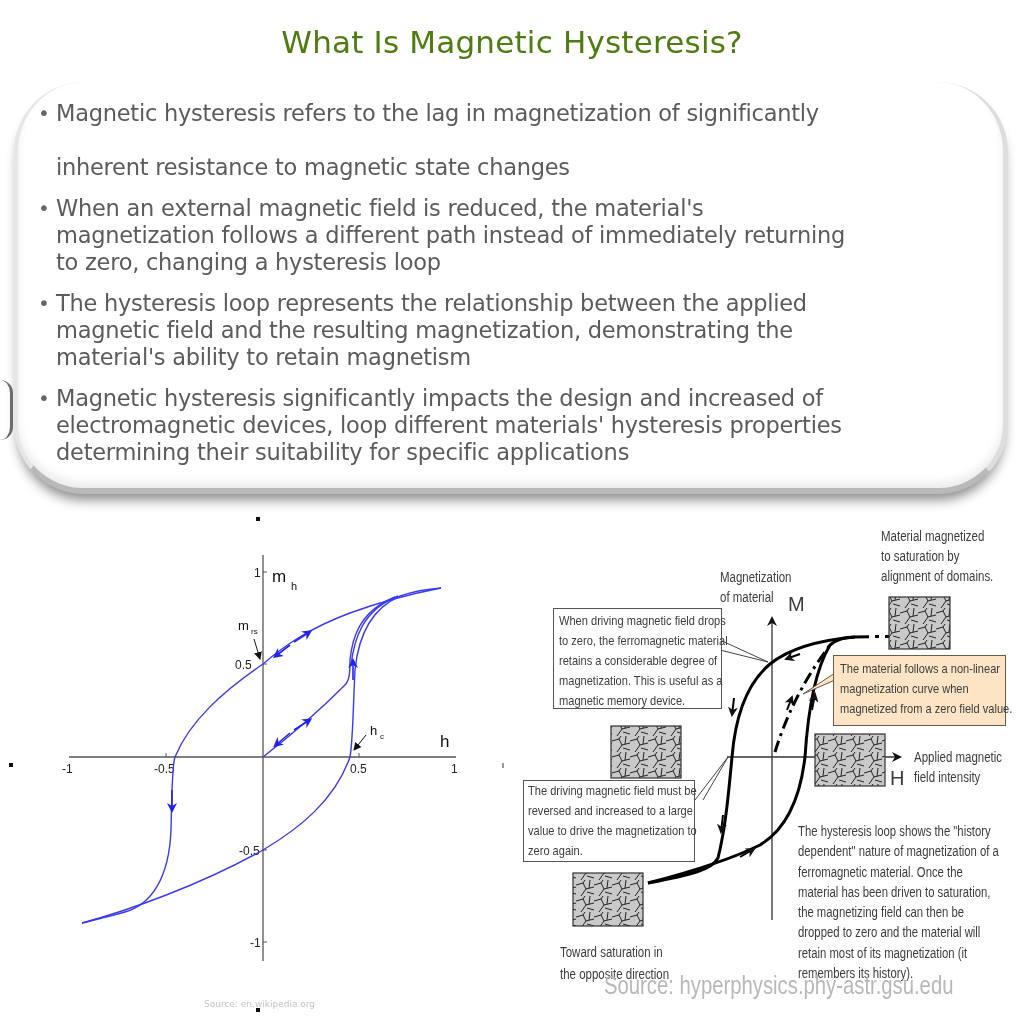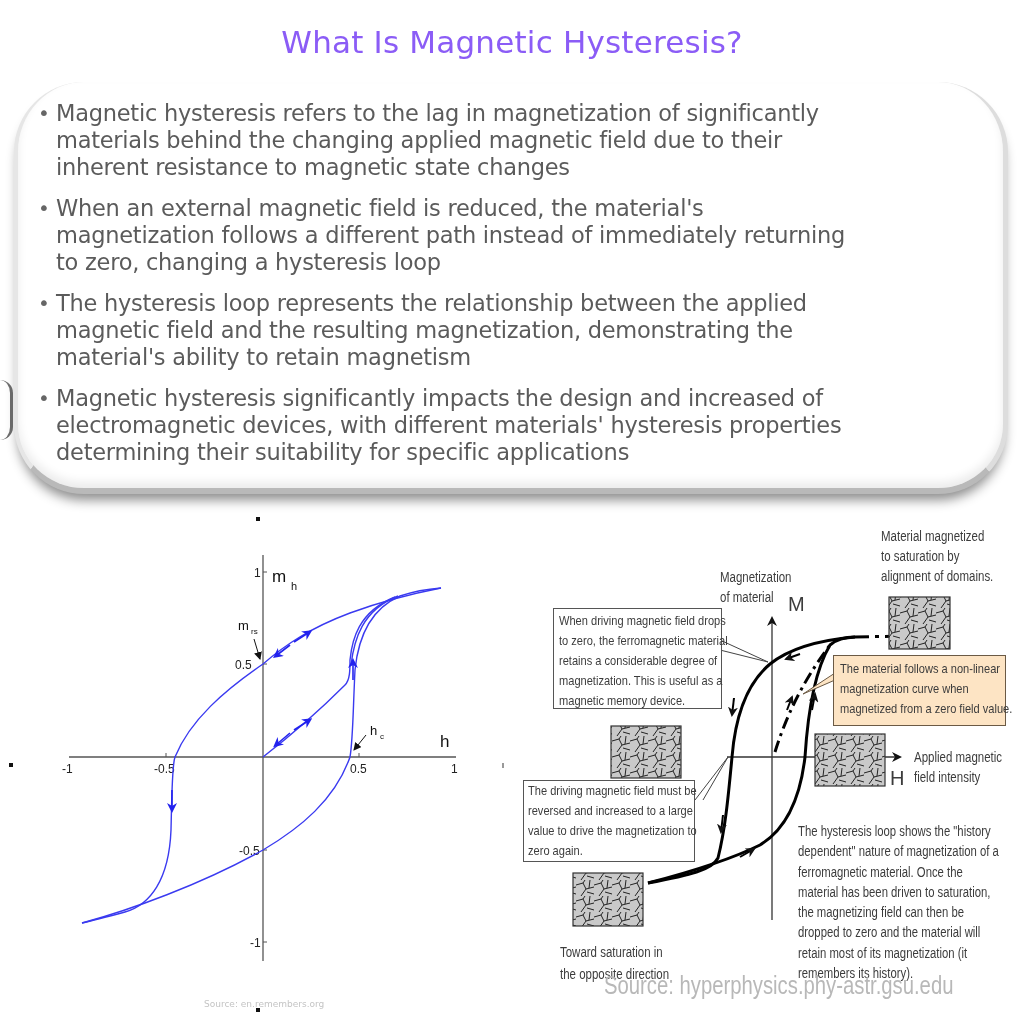--- a/index.html
+++ b/index.html
@@ -2,21 +2,21 @@
 <html><head>
 <meta charset="utf-8">
 <style>
   html, body { margin: 0; padding: 0; }
   body {
     width: 1024px; height: 1024px; background: #ffffff; position: relative; overflow: hidden;
     font-family: "DejaVu Sans", sans-serif; color: #555555;
   }
   .title {
     position: absolute; left: 0; top: 24px; width: 1024px; text-align: center;
-    font-size: 31px; color: #8b5cf6; letter-spacing: 0.2px;
+    font-size: 31px; color: #4d7c0f; letter-spacing: 0.2px;
     font-family: "DejaVu Sans", sans-serif;
   }
   .card {
     position: absolute; left: 14px; top: 82px; width: 994px; height: 412px;
     border-radius: 70px; background: #ffffff;
     box-shadow: 0 10px 12px -4px rgba(0,0,0,0.45), inset 0 -6px 10px rgba(0,0,0,0.08);
     border-left: 4px solid #e6e6e6; border-right: 5px solid #dddddd; border-bottom: 6px solid #b9b9b9;
     box-sizing: border-box;
   }
   .card-edge-left {
@@ -44,39 +44,39 @@
 
 <div class="title">What Is Magnetic Hysteresis?</div>
 
 <div class="card"></div>
 <div class="card-edge-left"></div>
 
 <ul class="bullets">
   <li>
     <span class="dot">•</span>
     <span>Magnetic hysteresis refers to the lag in magnetization of significantly</span><br>
-    <span>materials behind the changing applied magnetic field due to their</span><br>
+    <br>
     <span>inherent resistance to magnetic state changes</span>
   </li>
   <li>
     <span class="dot">•</span>
     <span>When an external magnetic field is reduced, the material's</span><br>
     <span>magnetization follows a different path instead of immediately returning</span><br>
     <span>to zero, changing a hysteresis loop</span>
   </li>
   <li>
     <span class="dot">•</span>
     <span>The hysteresis loop represents the relationship between the applied</span><br>
     <span>magnetic field and the resulting magnetization, demonstrating the</span><br>
     <span>material's ability to retain magnetism</span>
   </li>
   <li>
     <span class="dot">•</span>
     <span>Magnetic hysteresis significantly impacts the design and increased of</span><br>
-    <span>electromagnetic devices, with different materials' hysteresis properties</span><br>
+    <span>electromagnetic devices, loop different materials' hysteresis properties</span><br>
     <span>determining their suitability for specific applications</span>
   </li>
 </ul>
 
 <svg class="plot-left" viewBox="0 505 510 515" width="510" height="515">
   <defs>
     <marker id="bArrow" markerWidth="10" markerHeight="10" refX="5" refY="5" orient="auto" markerUnits="userSpaceOnUse">
       <path d="M0,0 L10,5 L0,10 L3,5 Z" fill="#2222ee"></path>
     </marker>
     <marker id="kArrow" markerWidth="8" markerHeight="8" refX="7" refY="4" orient="auto" markerUnits="userSpaceOnUse">
@@ -131,21 +131,21 @@
 
   <g stroke="#2222ee" stroke-width="1.6" fill="none">
     <line x1="290" y1="645" x2="277" y2="655" marker-end="url(#bArrow)"></line>
     <line x1="294" y1="642" x2="308" y2="633" marker-end="url(#bArrow)"></line>
     <line x1="290" y1="733" x2="277" y2="744" marker-end="url(#bArrow)"></line>
     <line x1="294" y1="730" x2="308" y2="721" marker-end="url(#bArrow)"></line>
     <line x1="172" y1="790" x2="172" y2="808" marker-end="url(#bArrow)"></line>
     <line x1="353" y1="680" x2="353" y2="663" marker-end="url(#bArrow)"></line>
   </g>
 </svg>
-<div class="src-left">Source: en.remembers.org</div>
+<div class="src-left">Source: en.wikipedia.org</div>
 
 <svg style="position:absolute;left:510px;top:510px;" width="514" height="500" viewBox="510 510 514 500">
   <defs>
     <marker id="kA2" markerWidth="10" markerHeight="10" refX="8" refY="5" orient="auto" markerUnits="userSpaceOnUse">
       <path d="M0,0 L10,5 L0,10 L3,5 Z" fill="#111"></path>
     </marker>
     <pattern id="domainPat" width="18" height="16" patternUnits="userSpaceOnUse">
       <rect width="18" height="16" fill="#c9c9c9"></rect>
       <path d="M0,5 L7,3 L10,9 L5,16 M7,3 L9,0 M10,9 L18,7 M14,0 L13,8 M18,14 L11,12" stroke="#222" stroke-width="1" fill="none"></path>
     </pattern>

